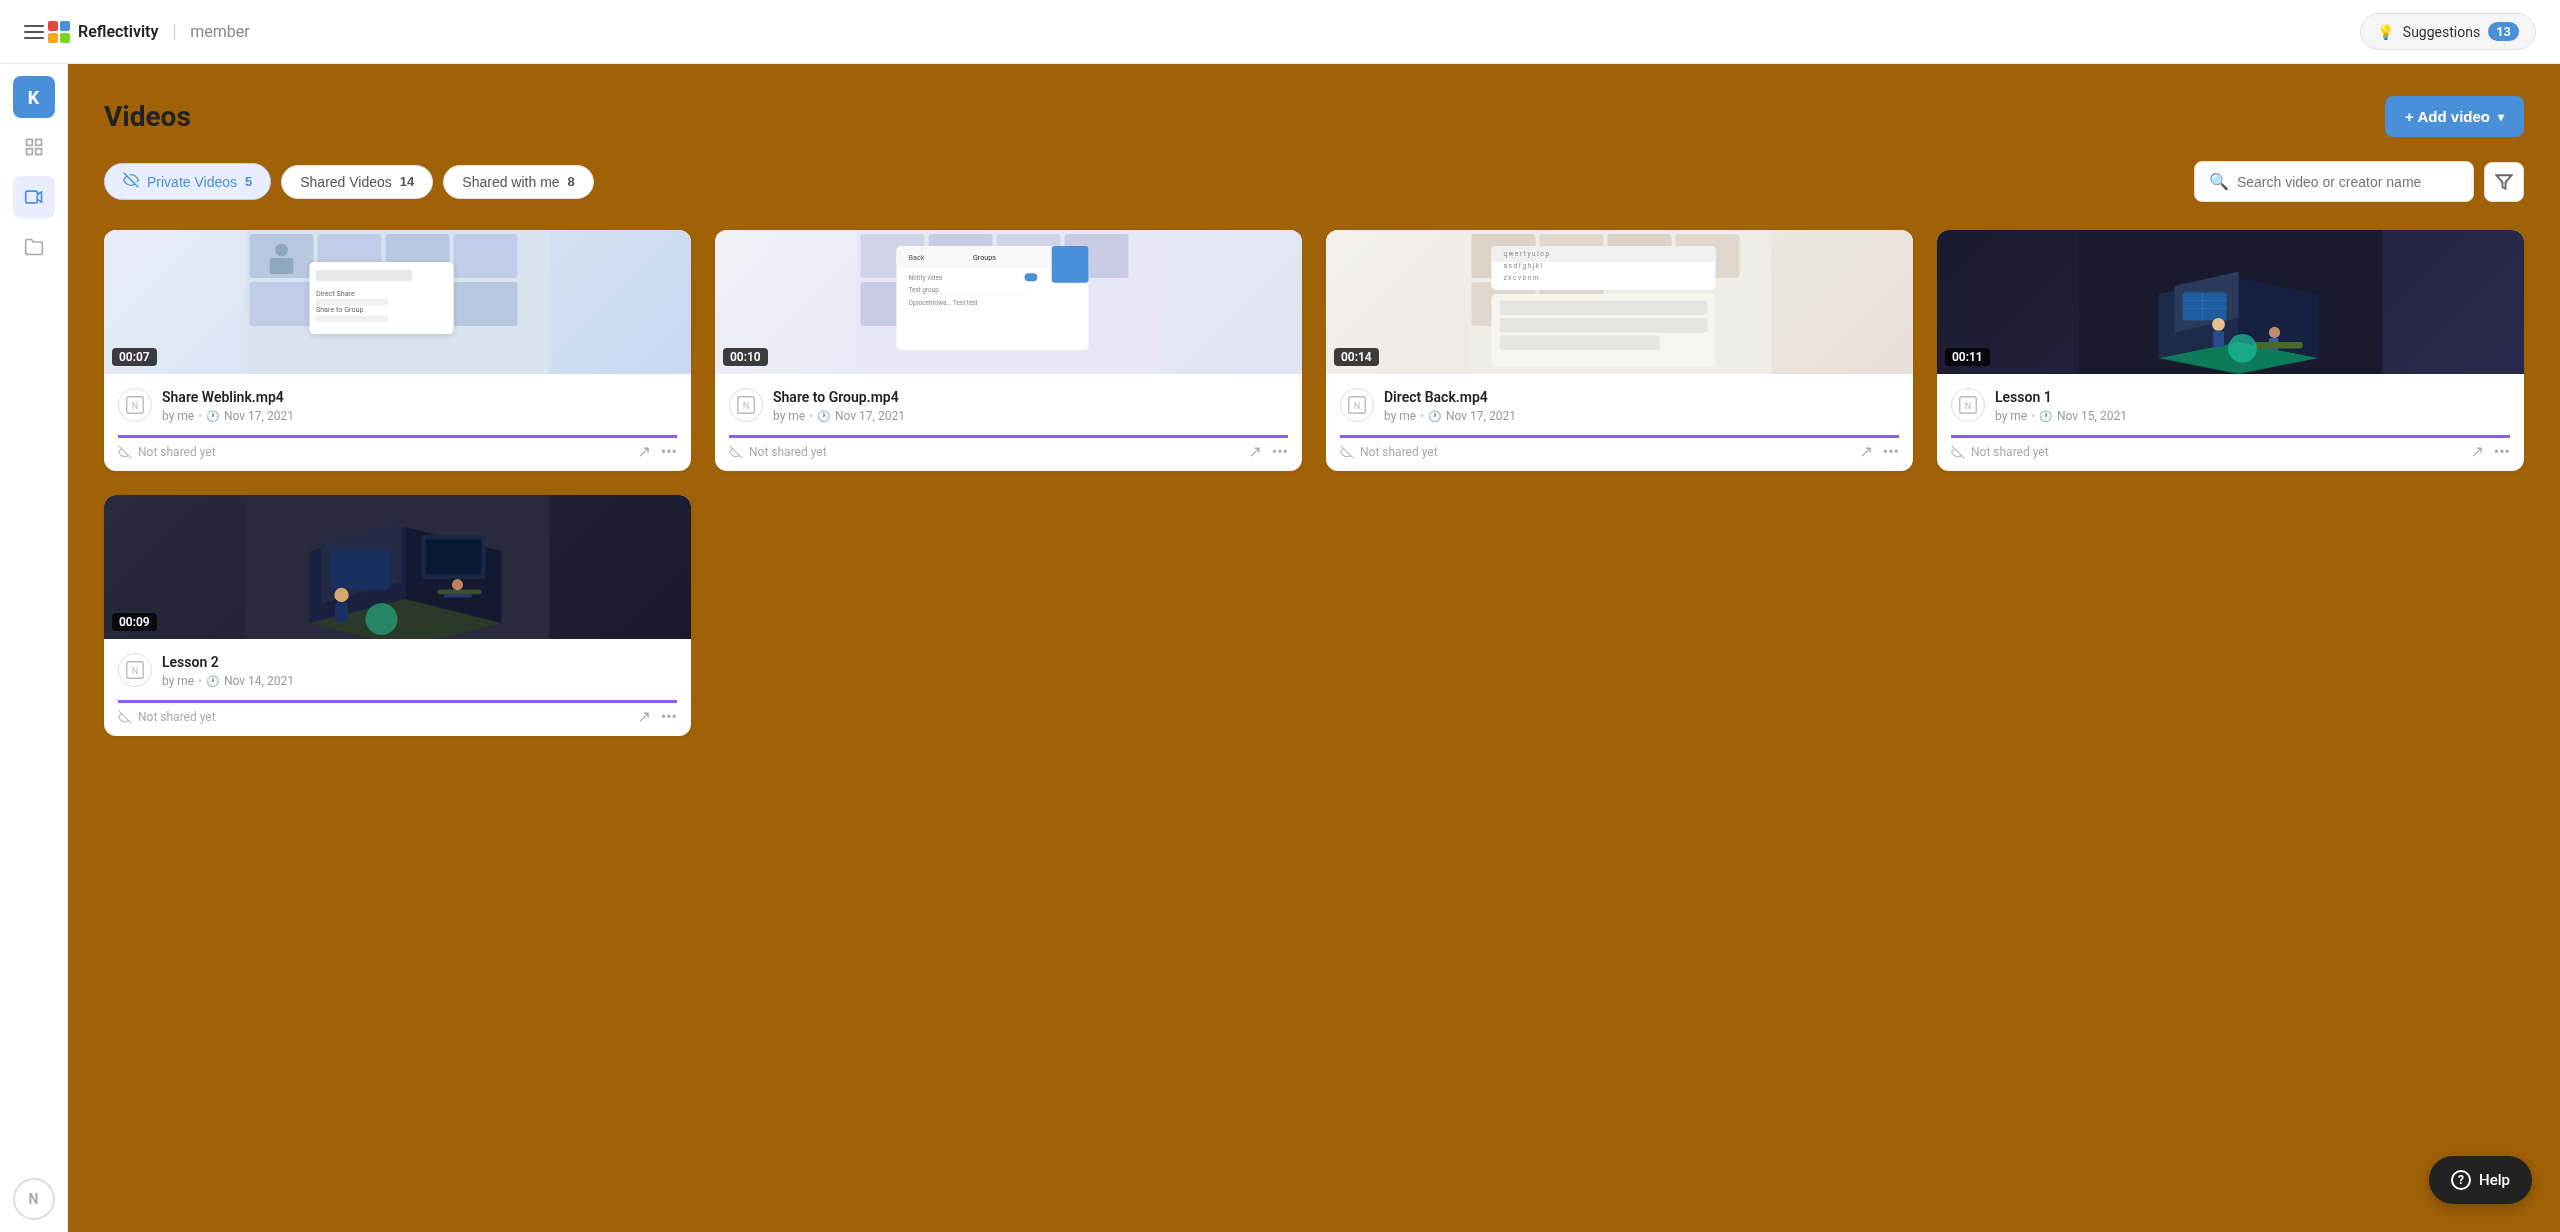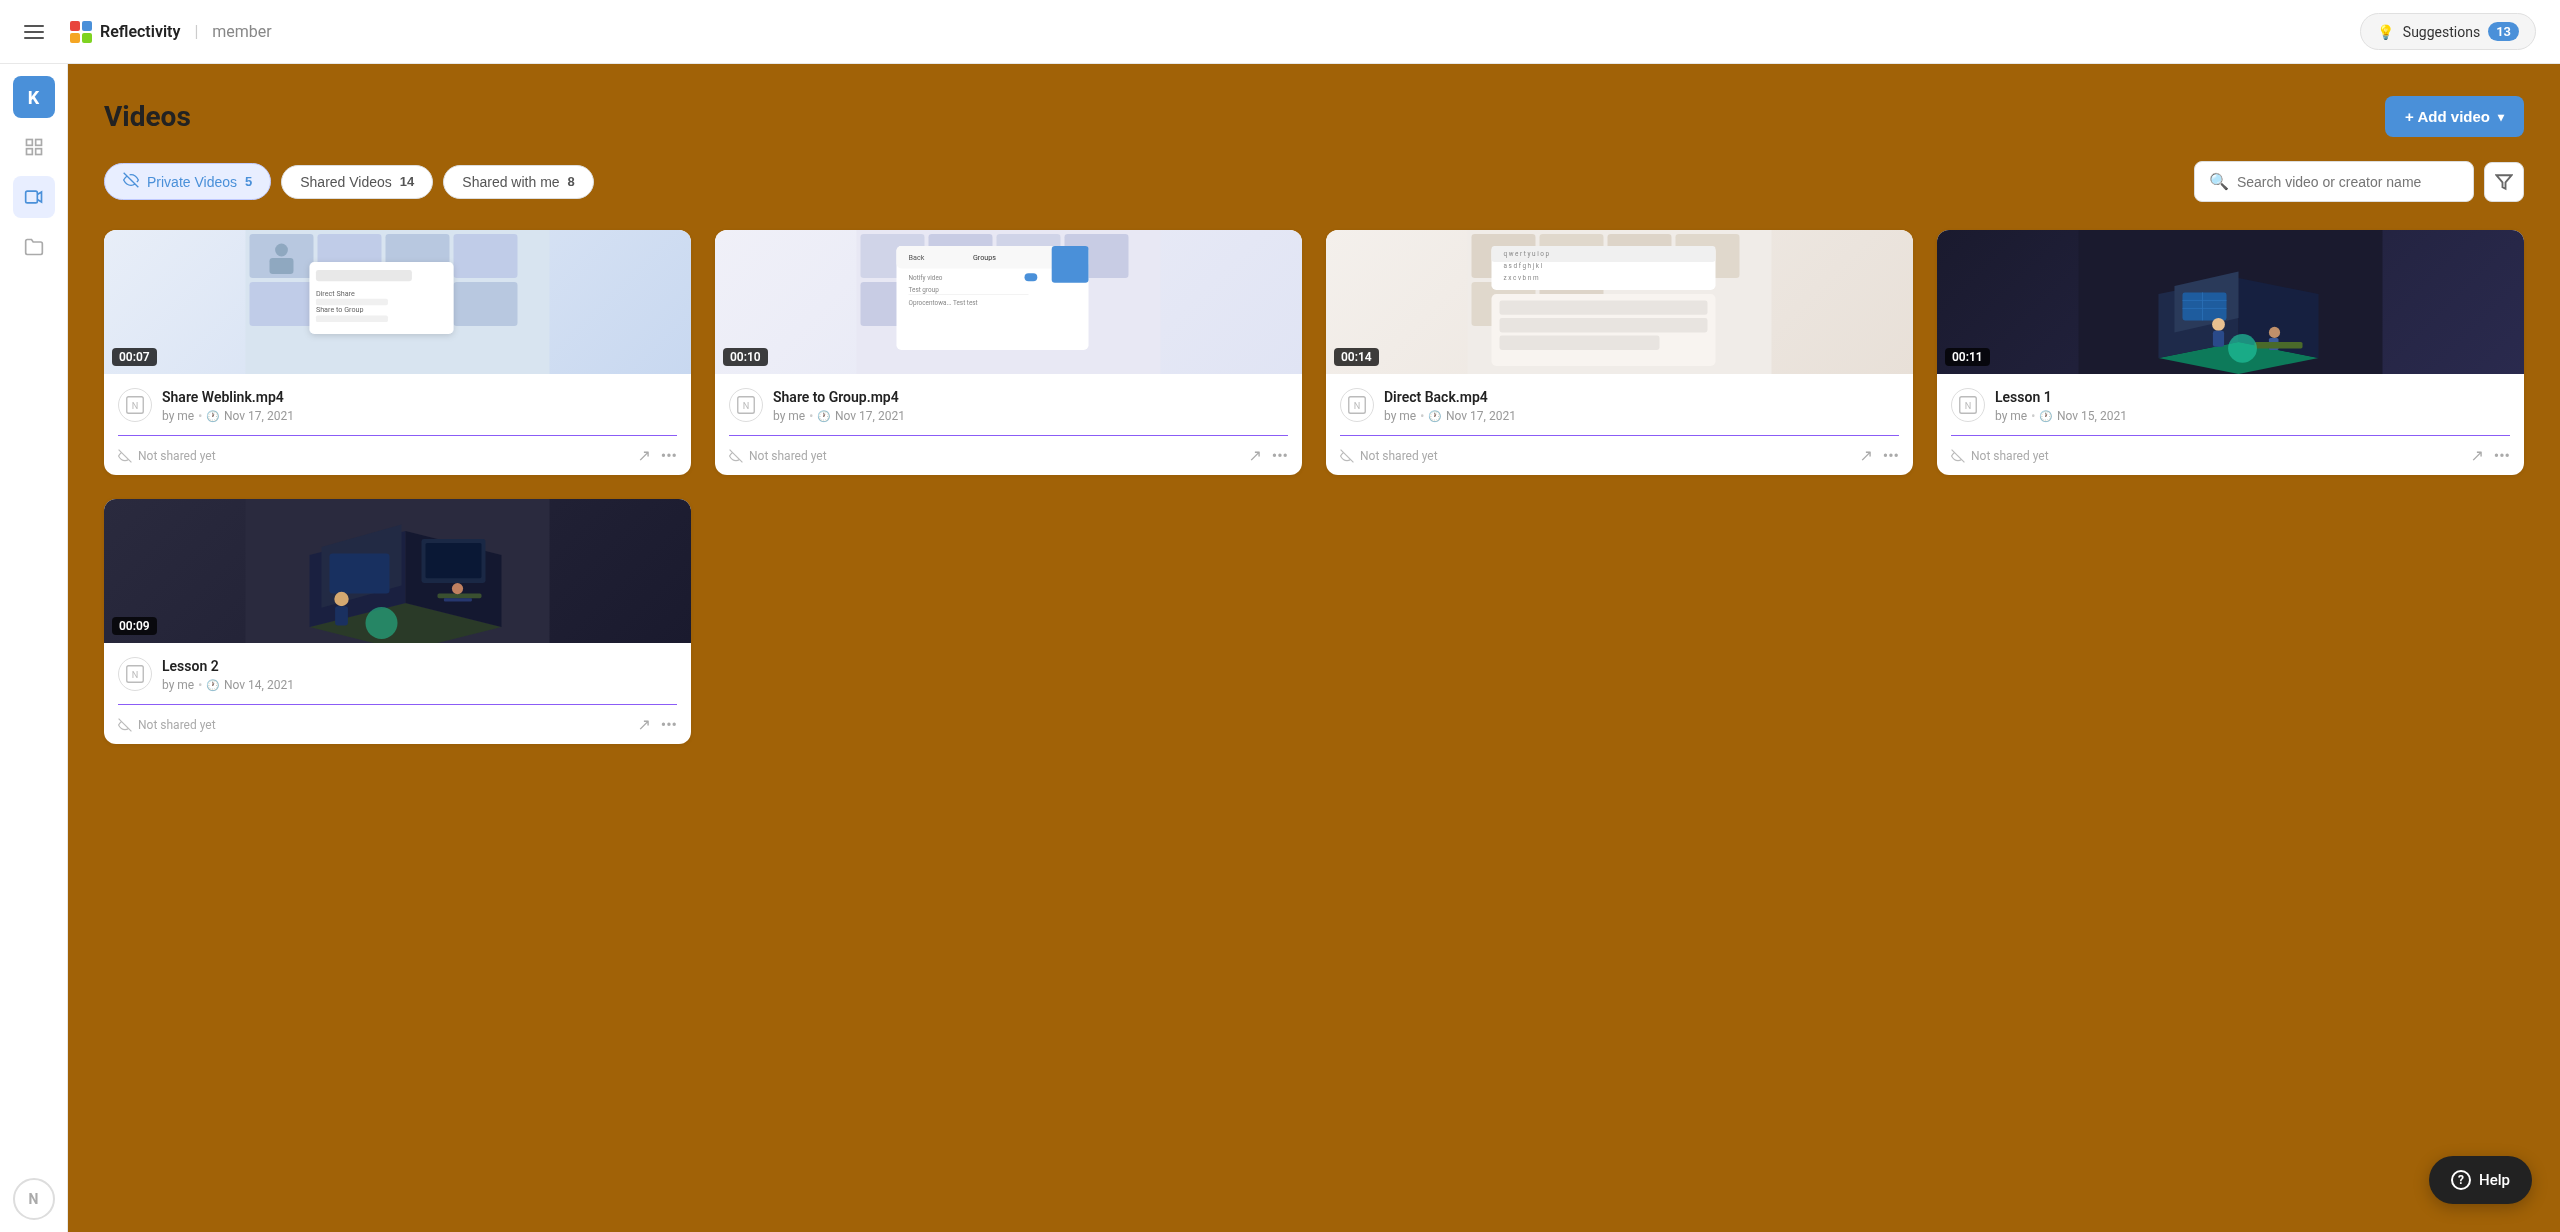--- a/index.html
+++ b/index.html
@@ -11,21 +11,21 @@
       align-items: center;
       justify-content: space-between;
       background: #fff;
       height: 64px;
       padding: 0 24px;
       border-bottom: 1px solid #e8e8e8;
       position: fixed;
       top: 0; left: 0; right: 0;
       z-index: 100;
     }
-    .navbar-left { display: flex; align-items: center; gap: 26px; }
+    .navbar-left { display: flex; align-items: center; gap: 4px; }
     .hamburger { cursor: pointer; display: flex; flex-direction: column; gap: 4px; }
     .hamburger span { display: block; width: 20px; height: 2px; background: #555; border-radius: 2px; }
     .logo-wrapper { display: flex; align-items: center; gap: 8px; }
     .logo-squares { display: grid; grid-template-columns: 1fr 1fr; gap: 2px; width: 22px; height: 22px; }
     .logo-sq { border-radius: 2px; }
     .logo-sq.red { background: #e8453c; }
     .logo-sq.blue { background: #4a90d9; }
     .logo-sq.yellow { background: #f5a623; }
     .logo-sq.green { background: #7ed321; }
     .logo-text { font-size: 16px; font-weight: 600; color: #222; }
@@ -160,22 +160,22 @@
       font-size: 16px; color: #888;
     }
     .video-details { flex: 1; }
     .video-title { font-size: 14px; font-weight: 600; color: #222; margin-bottom: 3px; line-height: 1.3; }
     .video-sub { font-size: 12px; color: #999; display: flex; align-items: center; gap: 4px; text-align: right; }
     .video-sub .dot { color: #ccc; }
     .video-sub .clock-icon { font-size: 11px; }
 
     .video-actions {
       display: flex; align-items: center; justify-content: space-between;
-      margin-top: 12px; padding-top: 10px;
-      border-top: 1px solid #8b5cf6;
+      margin-top: 12px; padding-top: 4px;
+      border-top: 3px solid #8b5cf6;
     }
     .not-shared { display: flex; align-items: center; gap: 6px; color: #aaa; font-size: 12px; }
     .action-icons { display: flex; align-items: center; gap: 10px; }
     .action-icon { color: #aaa; font-size: 16px; cursor: pointer; }
 
     
     .thumb-share-weblink { background: linear-gradient(135deg, #e8eef8 0%, #c8d8f0 100%); }
     .thumb-share-group { background: linear-gradient(135deg, #f0f0f8 0%, #e0e4f4 100%); }
     .thumb-direct-share { background: linear-gradient(135deg, #f4f0ec 0%, #e8e0d8 100%); }
     .thumb-lesson1 { background: linear-gradient(135deg, #1a1a2e 0%, #2a2a4e 100%); }

